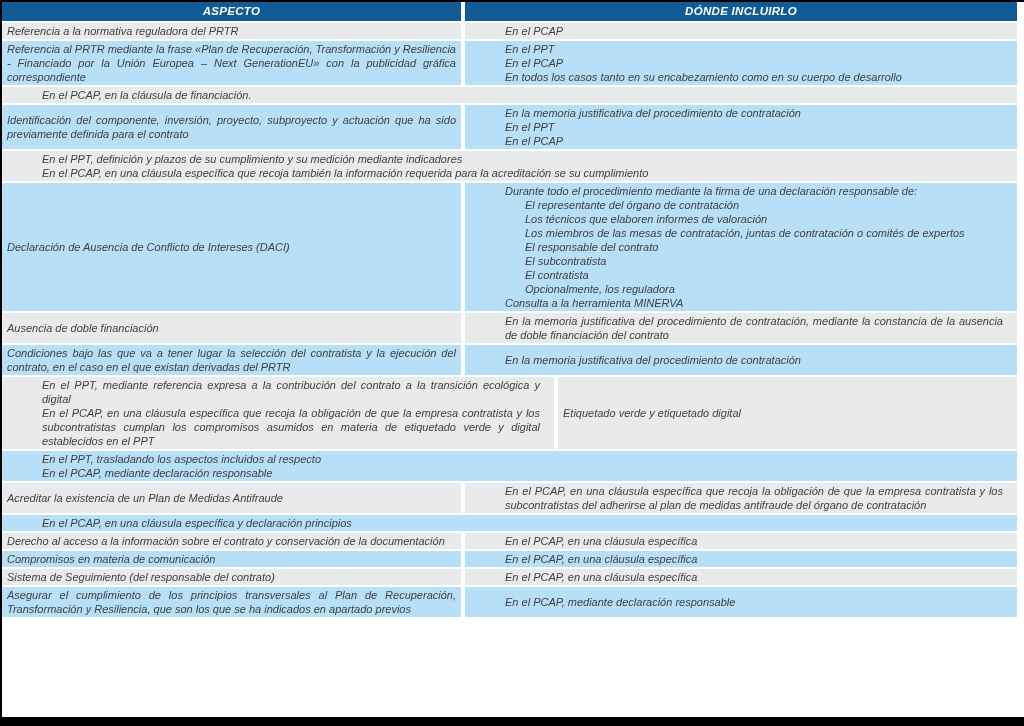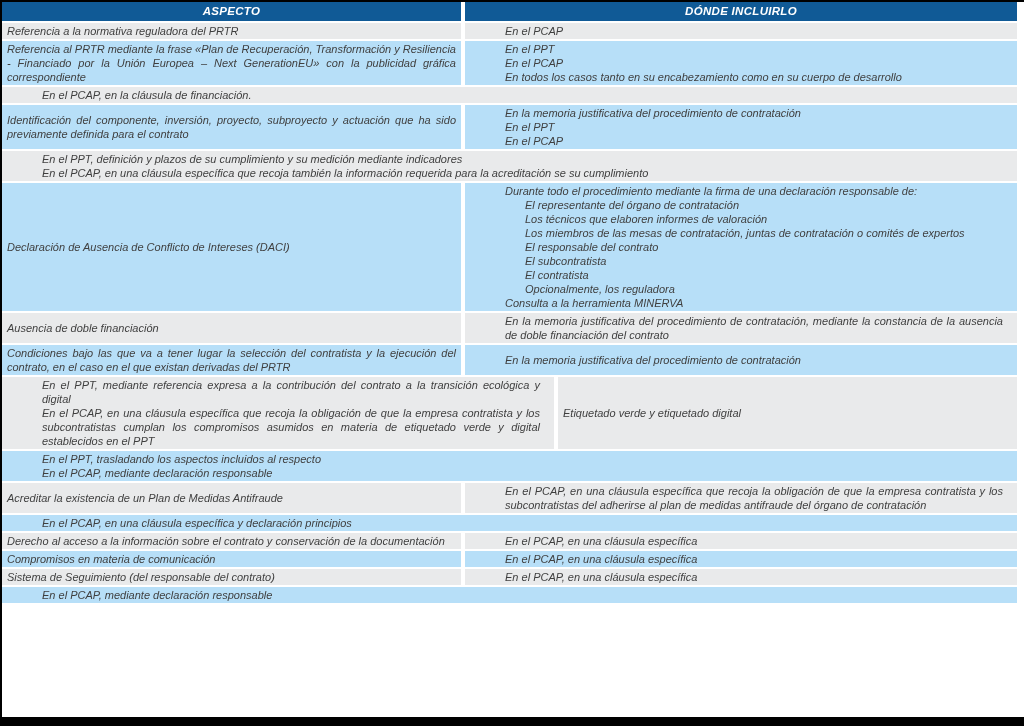--- a/index.html
+++ b/index.html
@@ -169,19 +169,22 @@
             <div class="line">En el PCAP, en una cláusula específica</div>
           </div>
         </div><div class="row gray">
           <div class="cell aspecto-col">
             <div class="line">Sistema de Seguimiento (del responsable del contrato)</div>
           </div>
           <div class="cell donde-col">
             <div class="line">En el PCAP, en una cláusula específica</div>
           </div>
         </div><div class="row blue">
+          <div class="cell aspecto-col">
+            <div class="line">Asegurar el cumplimiento de los principios transversales al Plan de Recuperación, Transformación y Resiliencia, que son los que se ha indicados en apartado previos</div>
+          </div>
           <div class="cell donde-col">
             <div class="line">En el PCAP, mediante declaración responsable</div>
           </div>
         </div></div>
   </div>
   <div class="bottom-bar"></div>
 </div>
 
 </body></html>

